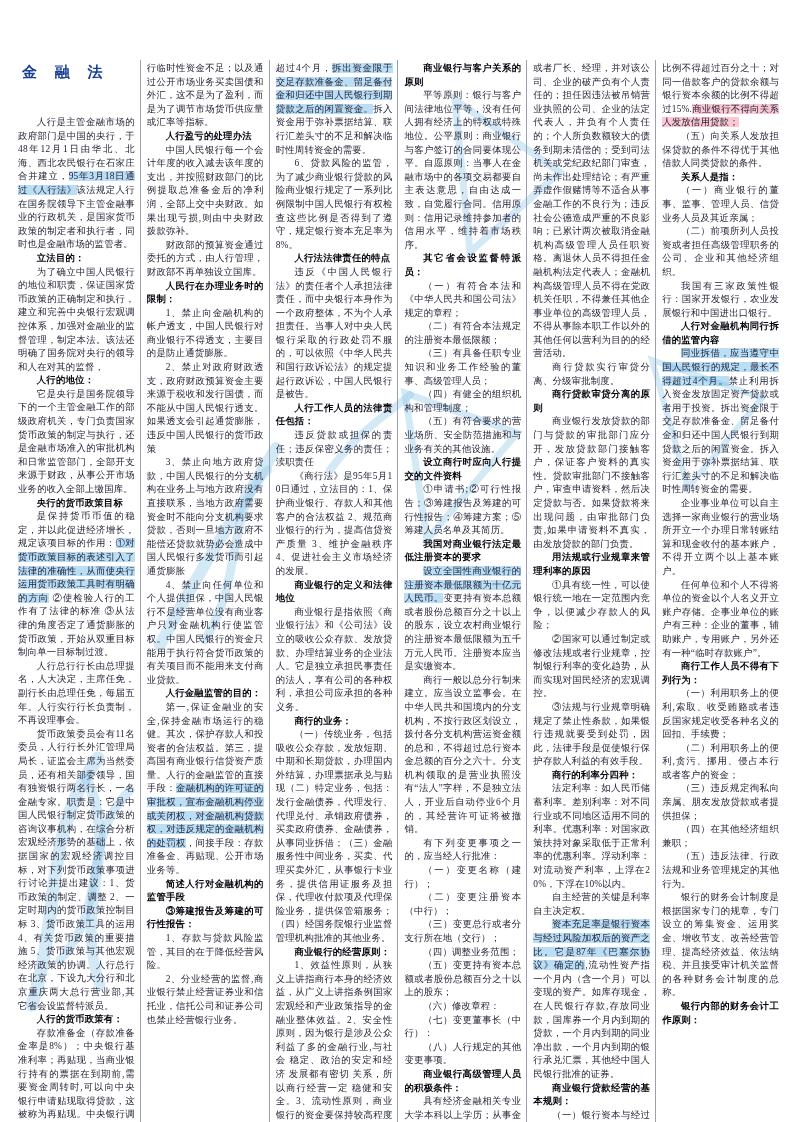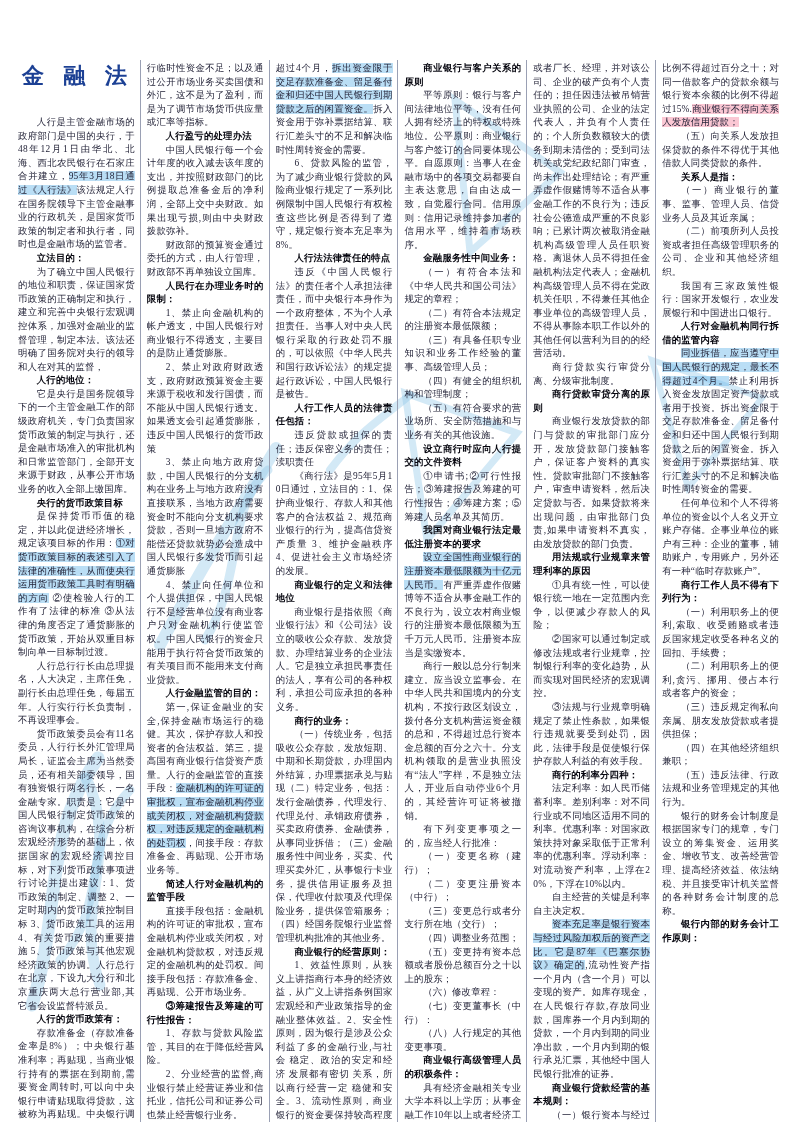--- a/index.html
+++ b/index.html
@@ -1,18 +1,18 @@
 <!DOCTYPE html>
 <html><head>
 <meta charset="utf-8">
 <style>
   html,body{margin:0;padding:0;background:#e8e8e8;}
   .page{width:793px;height:1122px;background:#ffffff;position:relative;overflow:hidden;
         font-family:"Liberation Serif","DejaVu Serif",serif;}
-  .doc-title{position:absolute;left:22px;top:64px;font-size:22px;font-weight:bold;
+  .doc-title{position:absolute;left:22px;top:64px;font-size:15px;font-weight:bold;
         color:#1c4094;letter-spacing:7px;line-height:1.1;}
   .cols{position:absolute;left:12px;top:60px;width:772px;display:flex;align-items:stretch;}
   .col{flex:1 1 0;box-sizing:border-box;padding:2px 5px 0 6px;min-height:1000px;}
   .col + .col{border-left:1px solid #9aa0b4;}
   .col-first{padding-top:56px;}
   .blk{font-size:9.4px;line-height:13.6px;color:#232338;text-align:justify;
        word-break:break-all;letter-spacing:0.2px;}
   .blk-p{text-indent:2em;}
   .blk-c{text-indent:0;}
   .blk-h{text-indent:2em;font-weight:bold;color:#06060f;}
@@ -61,21 +61,20 @@
         <div class="blk blk-p">中国人民银行每一个会计年度的收入减去该年度的支出，并按照财政部门的比例提取总准备金后的净利润，全部上交中央财政。如果出现亏损,则由中央财政拨款弥补。</div>
         <div class="blk blk-p">财政部的预算资金通过委托的方式，由人行管理，财政部不再单独设立国库。</div>
         <div class="blk blk-h">人民行在办理业务时的限制：</div>
         <div class="blk blk-p">1、禁止向金融机构的帐户透支，中国人民银行对商业银行不得透支，主要目的是防止通货膨胀。</div>
         <div class="blk blk-p">2、禁止对政府财政透支，政府财政预算资金主要来源于税收和发行国债，而不能从中国人民银行透支。如果透支会引起通货膨胀，违反中国人民银行的货币政策</div>
         <div class="blk blk-p">3、禁止向地方政府贷款，中国人民银行的分支机构在业务上与地方政府没有直接联系，当地方政府需要资金时不能向分支机构要求贷款，否则一旦地方政府不能偿还贷款就势必会造成中国人民银行多发货币而引起通货膨胀</div>
         <div class="blk blk-p">4、禁止向任何单位和个人提供担保，中国人民银行不是经营单位没有商业客户只对金融机构行使监管权。中国人民银行的资金只能用于执行符合货币政策的有关项目而不能用来支付商业贷款。</div>
         <div class="blk blk-h">人行金融监管的目的：</div>
         <div class="blk blk-p"><span>第一,保证金融业的安全,保持金融市场运行的稳健。其次，保护存款人和投资者的合法权益。第三，提高国有商业银行信贷资产质量。人行的金融监管的直接手段：</span><span class="hl-blue">金融机构的许可证的审批权，宣布金融机构停业或关闭权，对金融机构贷款权，对违反规定的金融机构的处罚权</span><span>，间接手段：存款准备金、再贴现、公开市场业务等。</span></div>
         <div class="blk blk-h">简述人行对金融机构的监管手段</div>
-        <div class="blk blk-p">直接手段包括：金融机构的许可证的审批权，宣布金融机构停业或关闭权，对金融机构贷款权，对违反规定的金融机构的处罚权。间接手段包括：存款准备金、再贴现、公开市场业务。</div>
         <div class="blk blk-h">③筹建报告及筹建的可行性报告：</div>
         <div class="blk blk-p">1、存款与贷款风险监管，其目的在于降低经营风险。</div>
         <div class="blk blk-p">2、分业经营的监督,商业银行禁止经营证券业和信托业，信托公司和证券公司也禁止经营银行业务。</div>
       </div>
     <div class="col">
         <div class="blk blk-c"><span>超过4个月，</span><span class="hl-blue">拆出资金限于交足存款准备金、留足备付金和归还中国人民银行到期贷款之后的闲置资金。</span><span>拆入资金用于弥补票据结算、联行汇差头寸的不足和解决临时性周转资金的需要。</span></div>
         <div class="blk blk-p">6、贷款风险的监管，为了减少商业银行贷款的风险商业银行规定了一系列比例限制中国人民银行有权检查这些比例是否得到了遵守，规定银行资本充足率为8%。</div>
         <div class="blk blk-h">人行法法律责任的特点</div>
         <div class="blk blk-p">违反《中国人民银行法》的责任者个人承担法律责任，而中央银行本身作为一个政府整体，不为个人承担责任。当事人对中央人民银行采取的行政处罚不服的，可以依照《中华人民共和国行政诉讼法》的规定提起行政诉讼，中国人民银行是被告。</div>
         <div class="blk blk-h">人行工作人员的法律责任包括：</div>
@@ -84,30 +83,30 @@
         <div class="blk blk-h">商业银行的定义和法律地位</div>
         <div class="blk blk-p">商业银行是指依照《商业银行法》和《公司法》设立的吸收公众存款、发放贷款、办理结算业务的企业法人。它是独立承担民事责任的法人，享有公司的各种权利，承担公司应承担的各种义务。</div>
         <div class="blk blk-h">商行的业务：</div>
         <div class="blk blk-p">（一）传统业务，包括吸收公众存款，发放短期、中期和长期贷款，办理国内外结算，办理票据承兑与贴现（二）特定业务，包括：发行金融债券，代理发行、代理兑付、承销政府债券，买卖政府债券、金融债券，从事同业拆借；（三）金融服务性中间业务，买卖、代理买卖外汇，从事银行卡业务，提供信用证服务及担保，代理收付款项及代理保险业务，提供保管箱服务；（四）经国务院银行业监督管理机构批准的其他业务。</div>
         <div class="blk blk-h">商业银行的经营原则：</div>
         <div class="blk blk-p">1、效益性原则，从狭义上讲指商行本身的经济效益，从广义上讲指条例国家宏观经和产业政策指导的金融业整体效益。2、安全性原则，因为银行是涉及公众利益了多的金融行业,与社会 稳定、政治的安定和经济 发展都有密切 关系，所以商行经营一定 稳健和安全。3、流动性原则，商业银行的资金要保持较高程度的经常流动的状况。因为法律规定商业银行对存款人要保证支付，而银行的贷款只有合同到期才收回。如果银行不能支付存款人取款，就会引发大规模公众挤兑。所以流动性是安全性的基础</div>
       </div>
     <div class="col">
         <div class="blk blk-h">商业银行与客户关系的原则</div>
         <div class="blk blk-p">平等原则：银行与客户间法律地位平等，没有任何人拥有经济上的特权或特殊地位。公平原则：商业银行与客户签订的合同要体现公平。自愿原则：当事人在金融市场中的各项交易都要自主表达意思，自由达成一致，自觉履行合同。信用原则：信用记录维持参加者的信用水平，维持着市场秩序。</div>
-        <div class="blk blk-h">金融服务性中间业务：</div>
+        <div class="blk blk-h">其它省会设监督特派员：</div>
         <div class="blk blk-p">（一）有符合本法和《中华人民共和国公司法》规定的章程；</div>
         <div class="blk blk-p">（二）有符合本法规定的注册资本最低限额；</div>
         <div class="blk blk-p">（三）有具备任职专业知识和业务工作经验的董事、高级管理人员；</div>
         <div class="blk blk-p">（四）有健全的组织机构和管理制度；</div>
         <div class="blk blk-p">（五）有符合要求的营业场所、安全防范措施和与业务有关的其他设施。</div>
         <div class="blk blk-h">设立商行时应向人行提交的文件资料</div>
         <div class="blk blk-p">①申请书;②可行性报告；③筹建报告及筹建的可行性报告；④筹建方案；⑤筹建人员名单及其简历。</div>
         <div class="blk blk-h">我国对商业银行法定最低注册资本的要求</div>
-        <div class="blk blk-p"><span class="hl-blue">设立全国性商业银行的注册资本最低限额为十亿元人民币。</span><span>有严重弄虚作假赌博等不适合从事金融工作的不良行为，设立农村商业银行的注册资本最低限额为五千万元人民币。注册资本应当是实缴资本。</span></div>
+        <div class="blk blk-p"><span class="hl-blue">设立全国性商业银行的注册资本最低限额为十亿元人民币。</span><span>变更持有资本总额或者股份总额百分之十以上的股东，设立农村商业银行的注册资本最低限额为五千万元人民币。注册资本应当是实缴资本。</span></div>
         <div class="blk blk-p">商行一般以总分行制来建立。应当设立监事会。在中华人民共和国境内的分支机构，不按行政区划设立，拨付各分支机构营运资金额的总和，不得超过总行资本金总额的百分之六十。分支机构领取的是营业执照没有“法人”字样，不是独立法人，开业后自动停业6个月的，其经营许可证将被撤销。</div>
         <div class="blk blk-p">有下列变更事项之一的，应当经人行批准：</div>
         <div class="blk blk-p">（一）变更名称（建行）；</div>
         <div class="blk blk-p">（二）变更注册资本（中行）；</div>
         <div class="blk blk-p">（三）变更总行或者分支行所在地（交行）；</div>
         <div class="blk blk-p">（四）调整业务范围；</div>
         <div class="blk blk-p">（五）变更持有资本总额或者股份总额百分之十以上的股东；</div>
         <div class="blk blk-p">（六）修改章程：</div>
         <div class="blk blk-p">（七）变更董事长（中行）：</div>
         <div class="blk blk-p">（八）人行规定的其他变更事项。</div>
@@ -132,20 +131,21 @@
       </div>
     <div class="col">
         <div class="blk blk-c"><span>比例不得超过百分之十；对同一借款客户的贷款余额与银行资本余额的比例不得超过15%.</span><span class="hl-pink">商业银行不得向关系人发放信用贷款；</span></div>
         <div class="blk blk-p">（五）向关系人发放担保贷款的条件不得优于其他借款人同类贷款的条件。</div>
         <div class="blk blk-h">关系人是指：</div>
         <div class="blk blk-p">（一）商业银行的董事、监事、管理人员、信贷业务人员及其近亲属；</div>
         <div class="blk blk-p">（二）前项所列人员投资或者担任高级管理职务的公司、企业和其他经济组织。</div>
         <div class="blk blk-p">我国有三家政策性银行：国家开发银行，农业发展银行和中国进出口银行。</div>
         <div class="blk blk-h">人行对金融机构同行拆借的监管内容</div>
         <div class="blk blk-p"><span class="hl-blue">同业拆借，应当遵守中国人民银行的规定，最长不得超过4个月。</span><span>禁止利用拆入资金发放固定资产贷款或者用于投资。拆出资金限于交足存款准备金、留足备付金和归还中国人民银行到期贷款之后的闲置资金。拆入资金用于弥补票据结算、联行汇差头寸的不足和解决临时性周转资金的需要。</span></div>
+        <div class="blk blk-p">企业事业单位可以自主选择一家商业银行的营业场所开立一个办理日常转账结算和现金收付的基本账户，不得开立两个以上基本账户。</div>
         <div class="blk blk-p">任何单位和个人不得将单位的资金以个人名义开立账户存储。企事业单位的账户有三种：企业的董事，辅助账户，专用账户，另外还有一种“临时存款账户”。</div>
         <div class="blk blk-h">商行工作人员不得有下列行为：</div>
         <div class="blk blk-p">（一）利用职务上的便利,索取、收受贿赂或者违反国家规定收受各种名义的回扣、手续费；</div>
         <div class="blk blk-p">（二）利用职务上的便利,贪污、挪用、侵占本行或者客户的资金；</div>
         <div class="blk blk-p">（三）违反规定徇私向亲属、朋友发放贷款或者提供担保；</div>
         <div class="blk blk-p">（四）在其他经济组织兼职；</div>
         <div class="blk blk-p">（五）违反法律、行政法规和业务管理规定的其他行为。</div>
         <div class="blk blk-p">银行的财务会计制度是根据国家专门的规章，专门设立的筹集资金、运用奖金、增收节支、改善经营管理、提高经济效益、依法纳税、并且接受审计机关监督的各种财务会计制度的总称。</div>
         <div class="blk blk-h">银行内部的财务会计工作原则：</div>
       </div>

